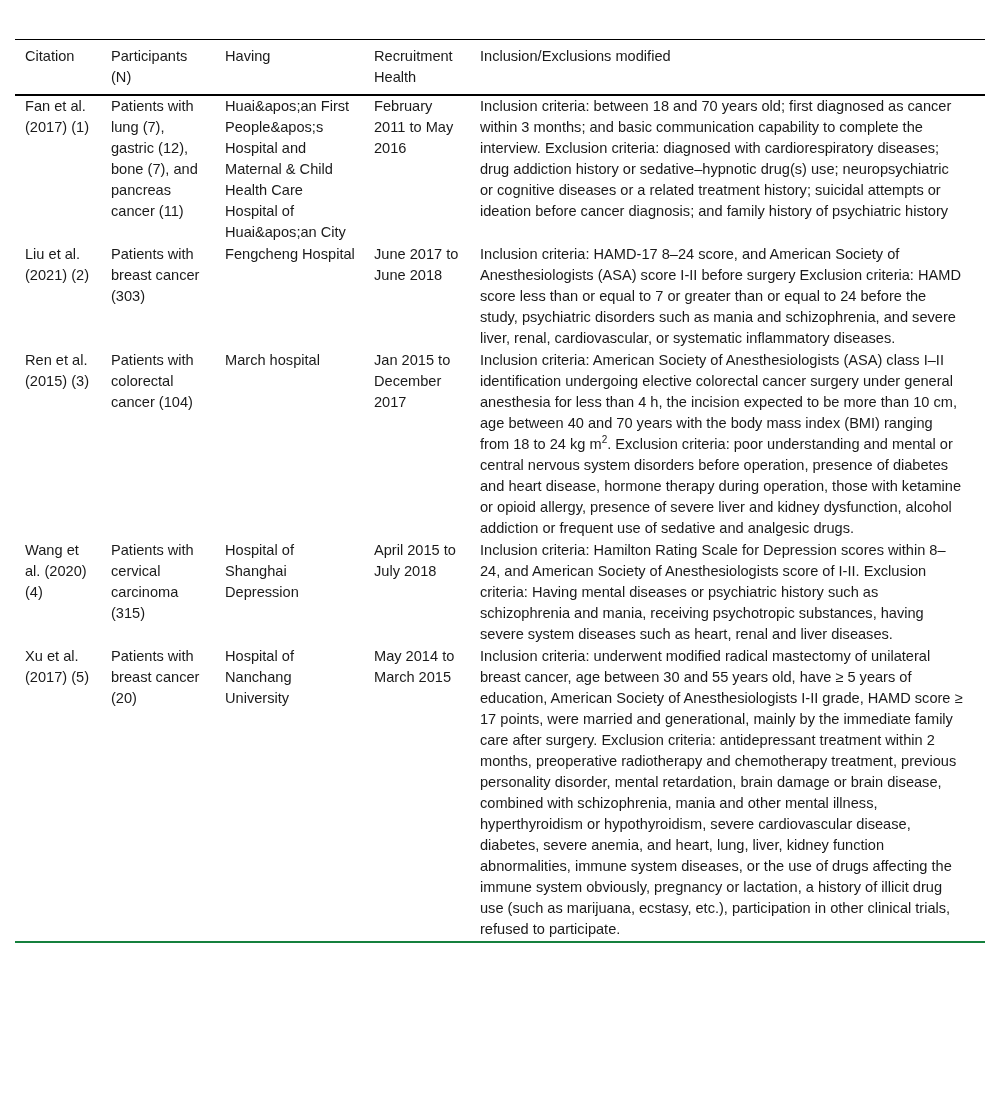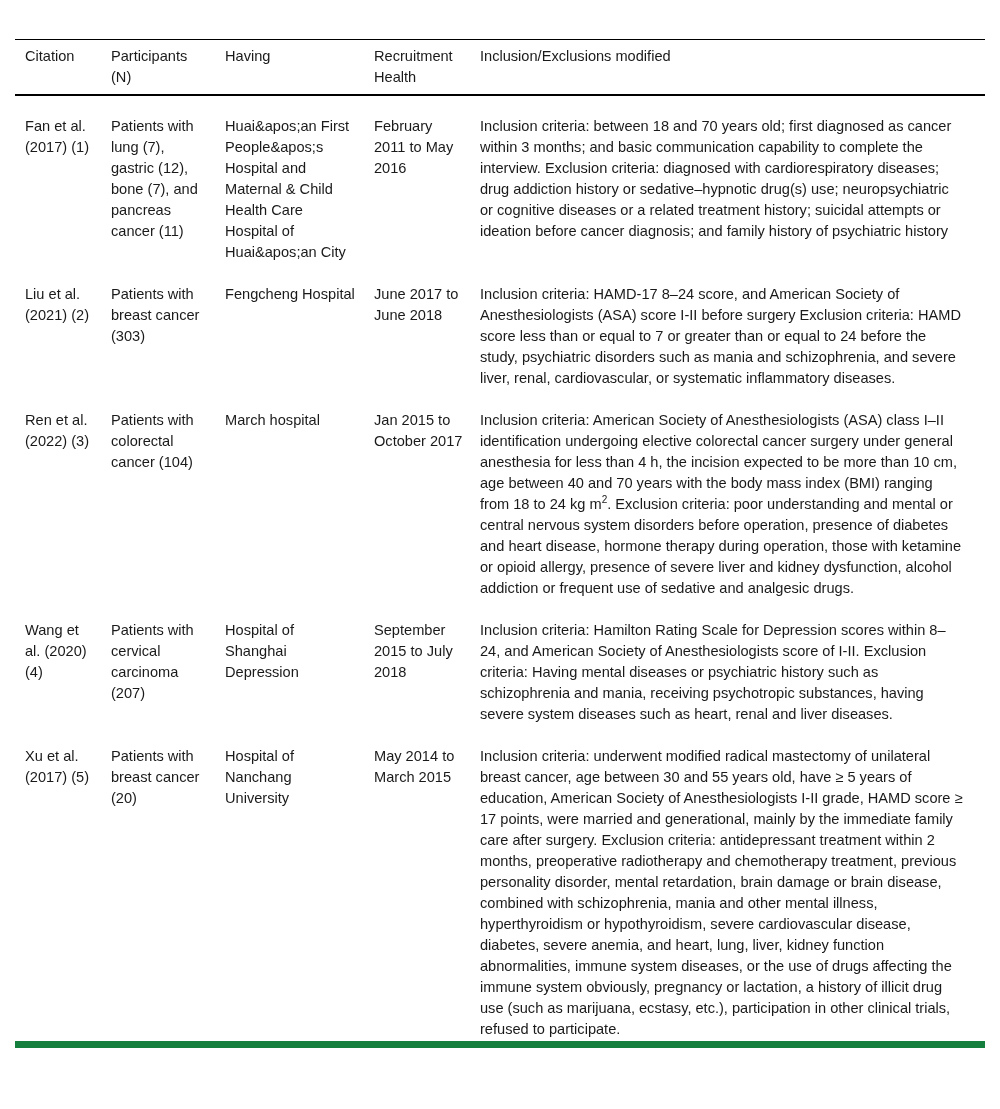--- a/index.html
+++ b/index.html
@@ -26,34 +26,34 @@
     table {
       border-collapse: collapse;
       width: 970px;
       table-layout: fixed;
     }
     thead tr {
       border-top: 1px solid #000;
       border-bottom: 2px solid #000;
     }
     tbody tr:last-child {
-      border-bottom: 7px solid #15803d;
+      border-bottom: 2px solid #15803d;
     }
     th, td {
       text-align: left;
       vertical-align: top;
       font-weight: normal;
       padding: 0 6px 0 10px;
     }
     th {
       padding-top: 6px;
       padding-bottom: 6px;
     }
     td {
-      padding-top: 20px;
+      padding-top: 0;
       padding-bottom: 1px;
     }
     col.c-citation { width: 86px; }
     col.c-participants { width: 114px; }
     col.c-setting { width: 149px; }
     col.c-period { width: 106px; }
     col.c-criteria { width: 515px; }
     td.criteria { padding-right: 22px; }
     sup { font-size: 10px; line-height: 0; }
   </style>
@@ -87,31 +87,31 @@
         <td class="criteria">Inclusion criteria: between 18 and 70 years old; first diagnosed as cancer within 3 months; and basic communication capability to complete the interview. Exclusion criteria: diagnosed with cardiorespiratory diseases; drug addiction history or sedative–hypnotic drug(s) use; neuropsychiatric or cognitive diseases or a related treatment history; suicidal attempts or ideation before cancer diagnosis; and family history of psychiatric history</td>
       </tr>
       <tr>
         <td>Liu et al. (2021) (2)</td>
         <td>Patients with breast cancer (303)</td>
         <td>Fengcheng Hospital</td>
         <td>June 2017 to June 2018</td>
         <td class="criteria">Inclusion criteria: HAMD-17 8–24 score, and American Society of Anesthesiologists (ASA) score I-II before surgery Exclusion criteria: HAMD score less than or equal to 7 or greater than or equal to 24 before the study, psychiatric disorders such as mania and schizophrenia, and severe liver, renal, cardiovascular, or systematic inflammatory diseases.</td>
       </tr>
       <tr>
-        <td>Ren et al. (2022) (3)</td>
+        <td>Ren et al. (2015) (3)</td>
         <td>Patients with colorectal cancer (104)</td>
         <td>March hospital</td>
-        <td>Jan 2015 to October 2017</td>
+        <td>Jan 2015 to December 2017</td>
         <td class="criteria"><span>Inclusion criteria: American Society of Anesthesiologists (ASA) class I–II identification undergoing elective colorectal cancer surgery under general anesthesia for less than 4 h, the incision expected to be more than 10 cm, age between 40 and 70 years with the body mass index (BMI) ranging from 18 to 24 kg m</span><sup>2</sup><span>. Exclusion criteria: poor understanding and mental or central nervous system disorders before operation, presence of diabetes and heart disease, hormone therapy during operation, those with ketamine or opioid allergy, presence of severe liver and kidney dysfunction, alcohol addiction or frequent use of sedative and analgesic drugs.</span></td>
       </tr>
       <tr>
         <td>Wang et al. (2020) (4)</td>
-        <td>Patients with cervical carcinoma (207)</td>
+        <td>Patients with cervical carcinoma (315)</td>
         <td>Hospital of Shanghai Depression</td>
-        <td>September 2015 to July 2018</td>
+        <td>April 2015 to July 2018</td>
         <td class="criteria">Inclusion criteria: Hamilton Rating Scale for Depression scores within 8–24, and American Society of Anesthesiologists score of I-II. Exclusion criteria: Having mental diseases or psychiatric history such as schizophrenia and mania, receiving psychotropic substances, having severe system diseases such as heart, renal and liver diseases.</td>
       </tr>
       <tr>
         <td>Xu et al. (2017) (5)</td>
         <td>Patients with breast cancer (20)</td>
         <td>Hospital of Nanchang University</td>
         <td>May 2014 to March 2015</td>
         <td class="criteria">Inclusion criteria: underwent modified radical mastectomy of unilateral breast cancer, age between 30 and 55 years old, have ≥ 5 years of education, American Society of Anesthesiologists I-II grade, HAMD score ≥ 17 points, were married and generational, mainly by the immediate family care after surgery. Exclusion criteria: antidepressant treatment within 2 months, preoperative radiotherapy and chemotherapy treatment, previous personality disorder, mental retardation, brain damage or brain disease, combined with schizophrenia, mania and other mental illness, hyperthyroidism or hypothyroidism, severe cardiovascular disease, diabetes, severe anemia, and heart, lung, liver, kidney function abnormalities, immune system diseases, or the use of drugs affecting the immune system obviously, pregnancy or lactation, a history of illicit drug use (such as marijuana, ecstasy, etc.), participation in other clinical trials, refused to participate.</td>
       </tr>
     </tbody>

